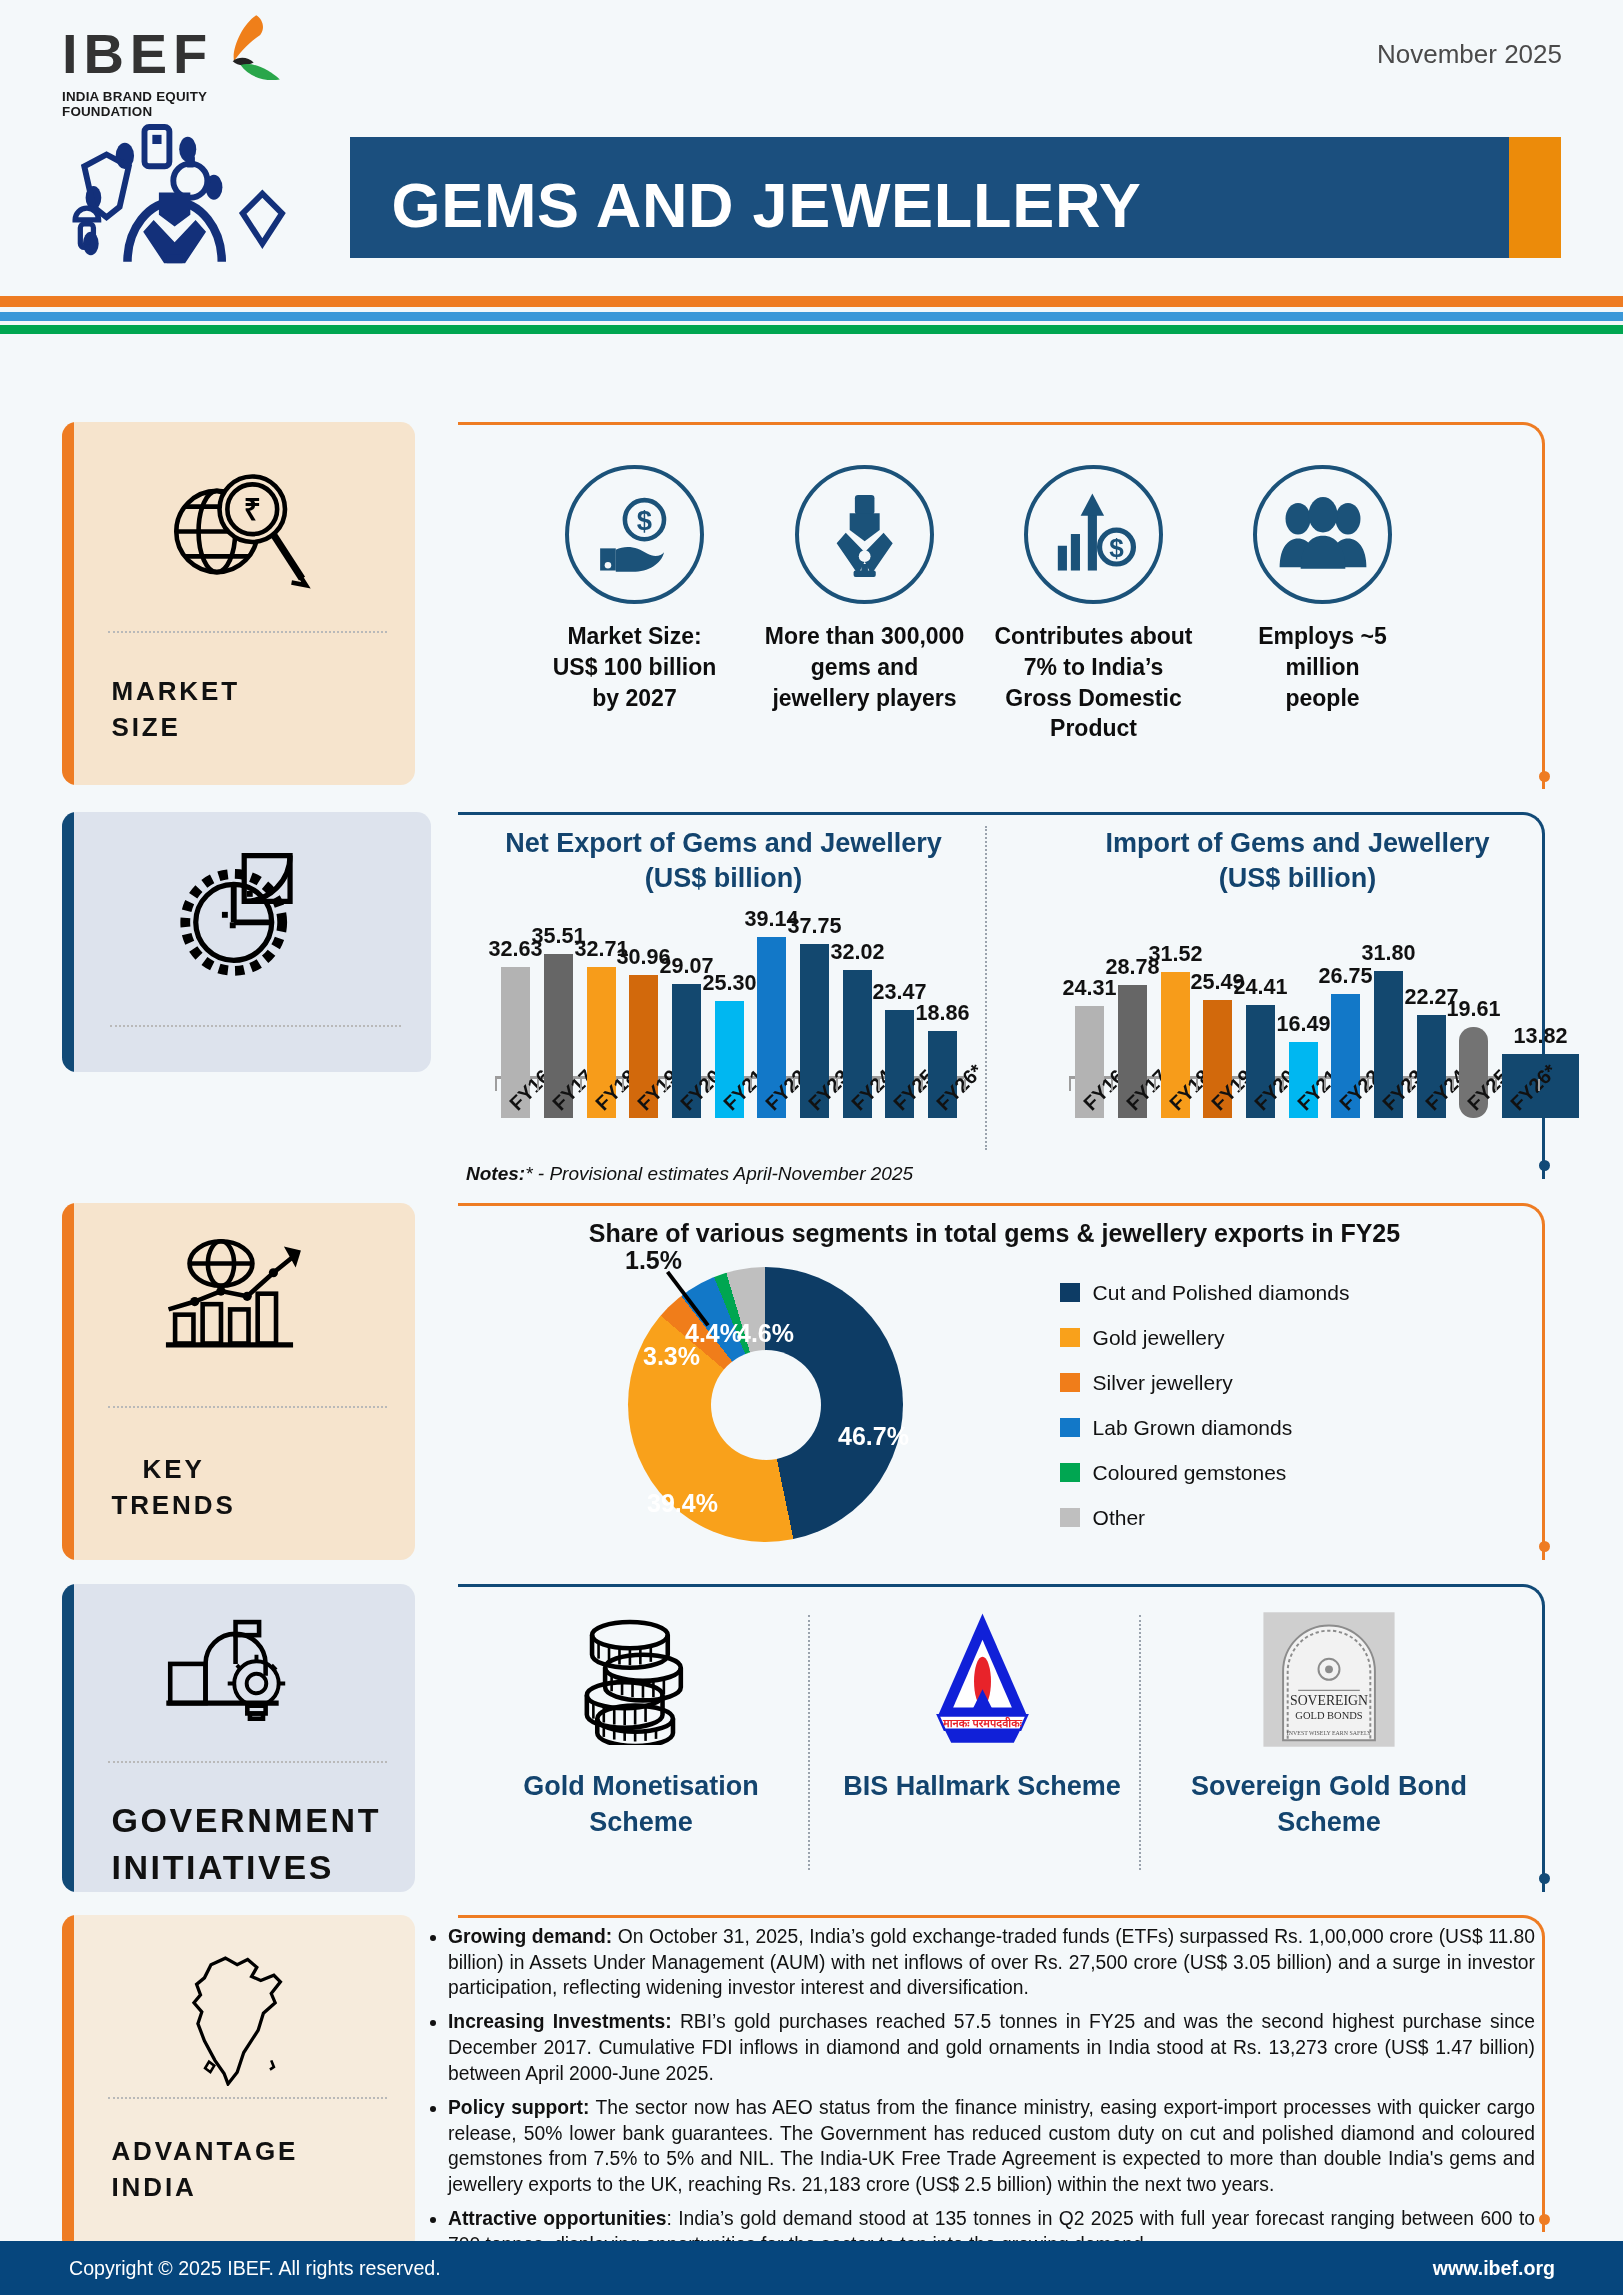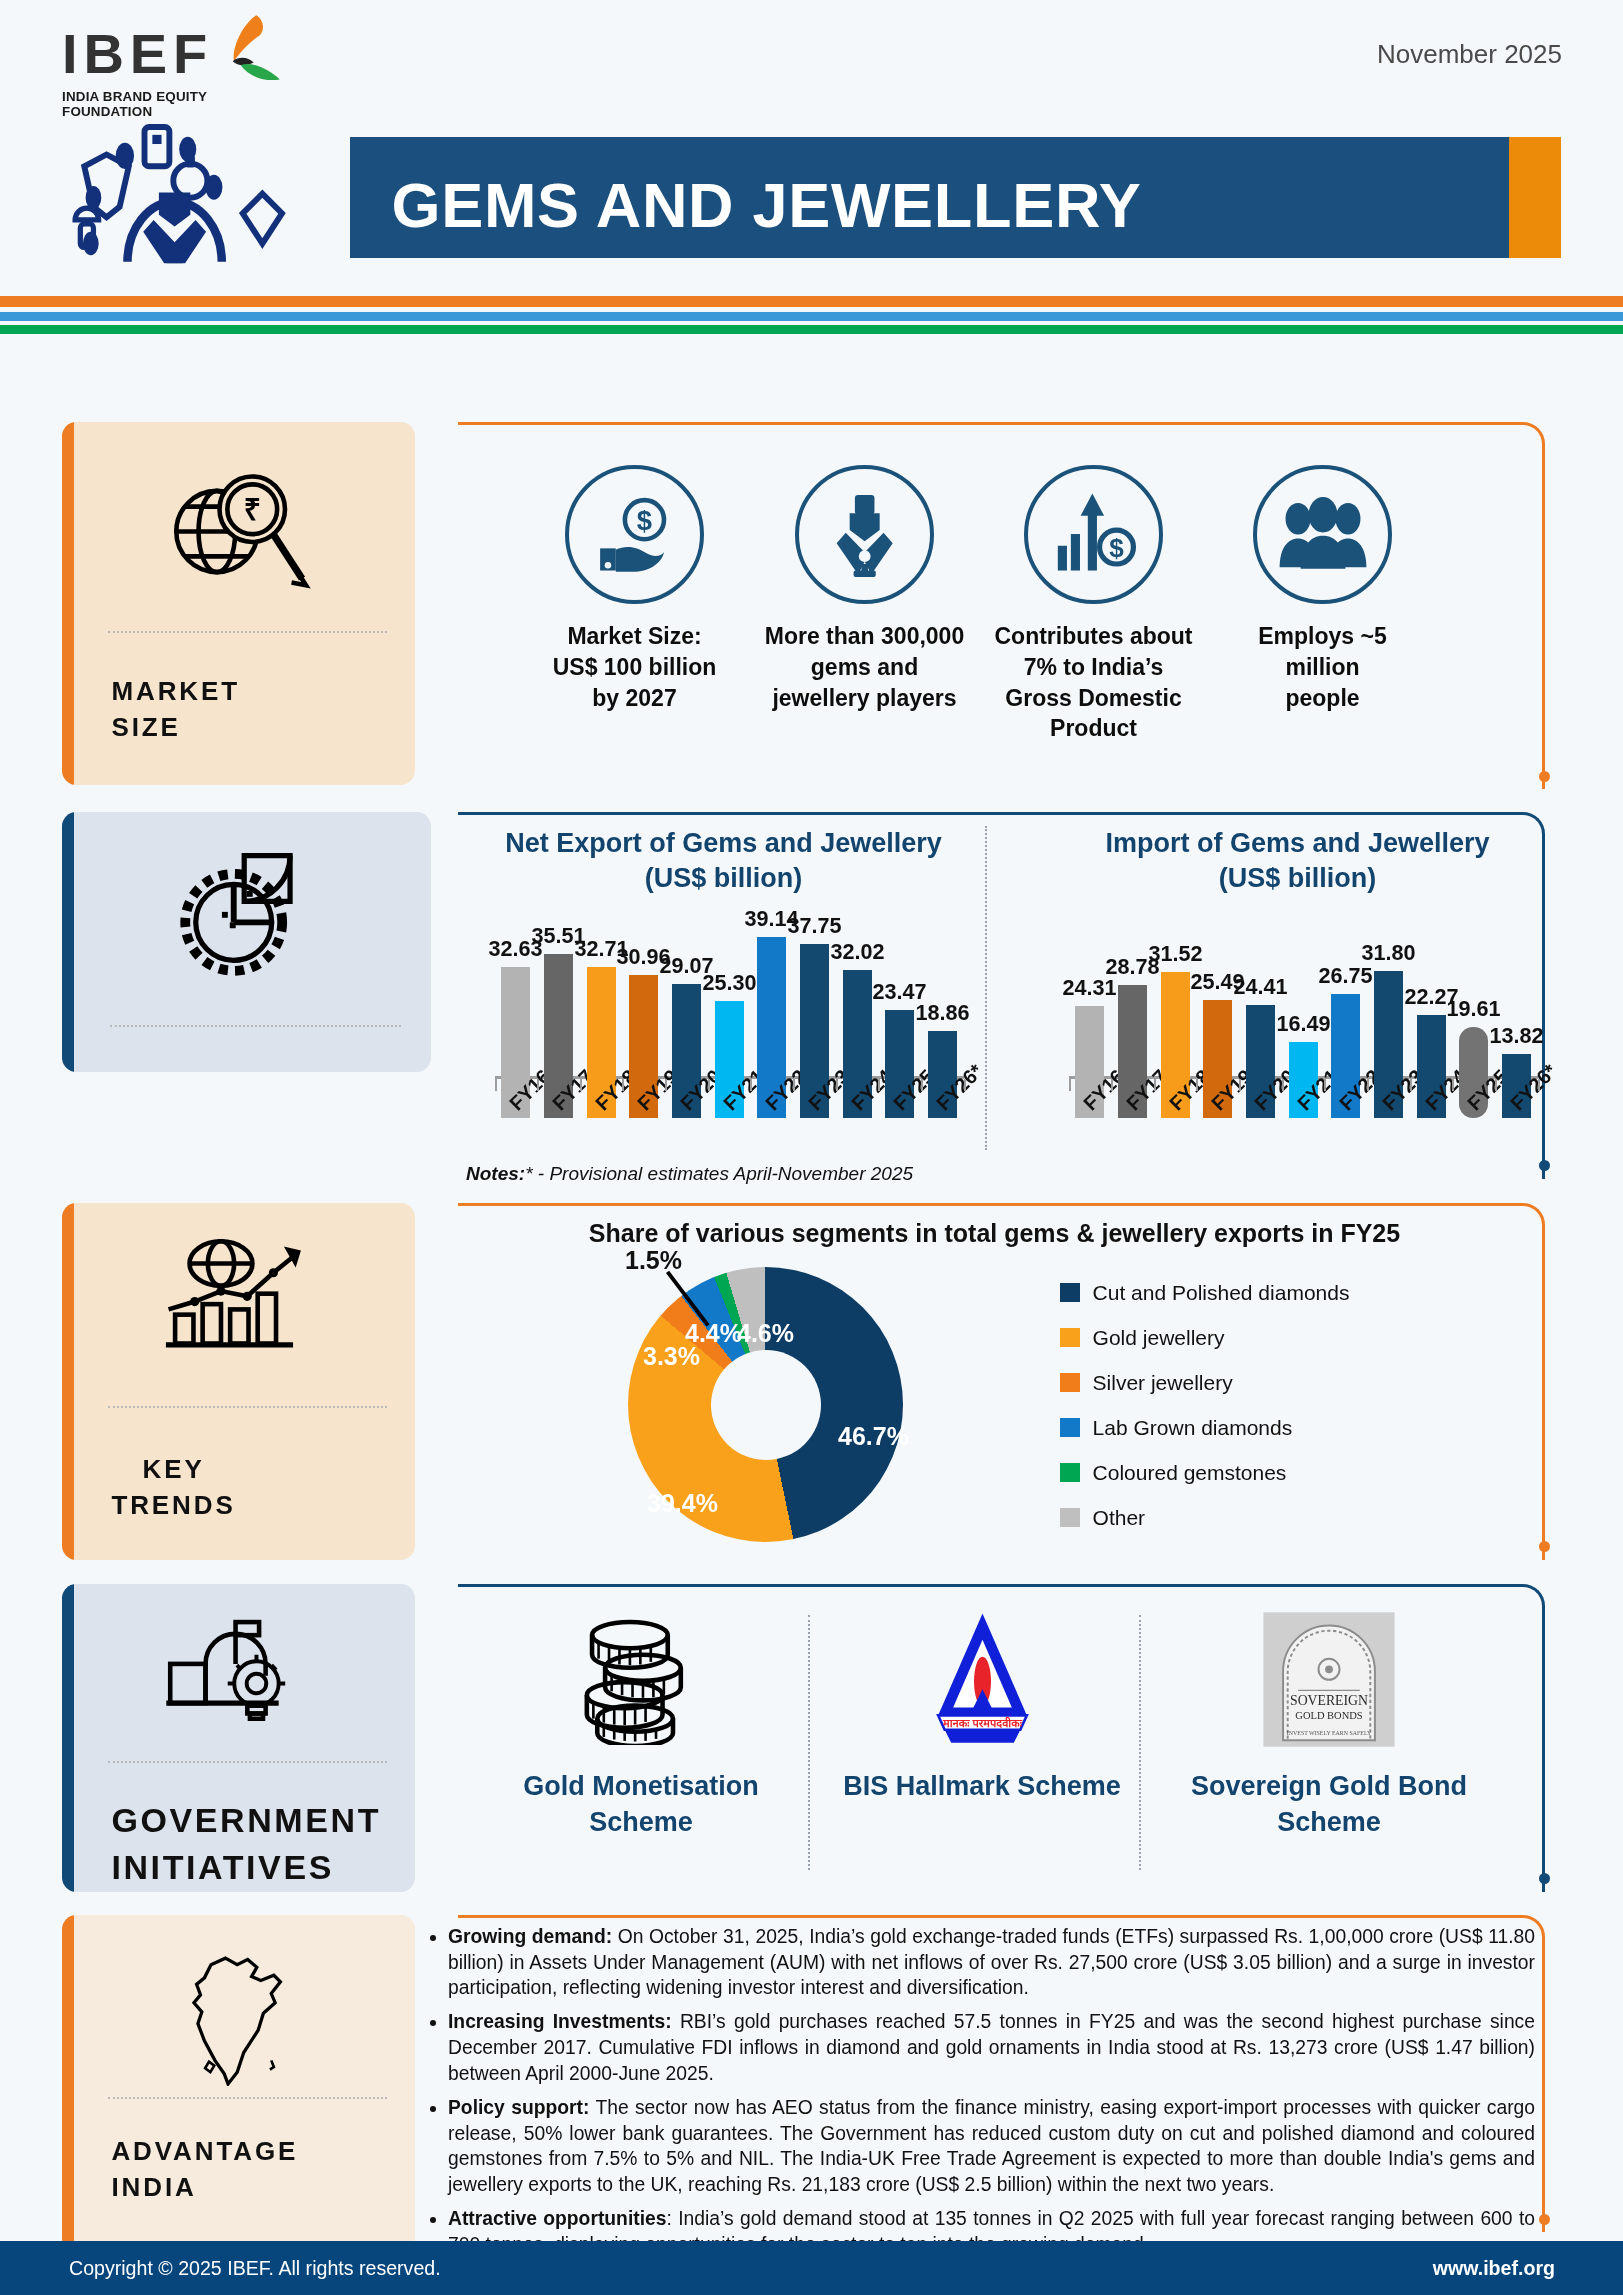--- a/index.html
+++ b/index.html
@@ -374,21 +374,21 @@
       <div class="bar" style="left: 378px; height: 103px; background: rgb(19, 72, 111);">
         <div class="v">22.27</div>
       </div>
       <div class="tick" style="left: 371px;"></div>
       <div class="xlab" style="left: 382px;">FY24</div>
       <div class="bar" style="left: 420px; height: 91px; background: #737373; border-radius: 14px;">
         <div class="v">19.61</div>
       </div>
       <div class="tick" style="left: 413px;"></div>
       <div class="xlab" style="left: 424px;">FY25</div>
-      <div class="bar" style="left: 463px; height: 64px; background: rgb(19, 72, 111);">
+      <div class="bar" style="left: 463px; height: 64px; background: rgb(19, 72, 111); padding-left: 48px;">
         <div class="v">13.82</div>
       </div>
       <div class="tick" style="left: 456px;"></div>
       <div class="xlab" style="left: 467px;">FY26*</div>
       <div class="tick" style="left: 499px;"></div>
     </div>
 </div>
 
 <div class="notes" style="left:466px;top:1163px;">
   <b>Notes:</b><span>* - Provisional estimates April-November 2025</span>

